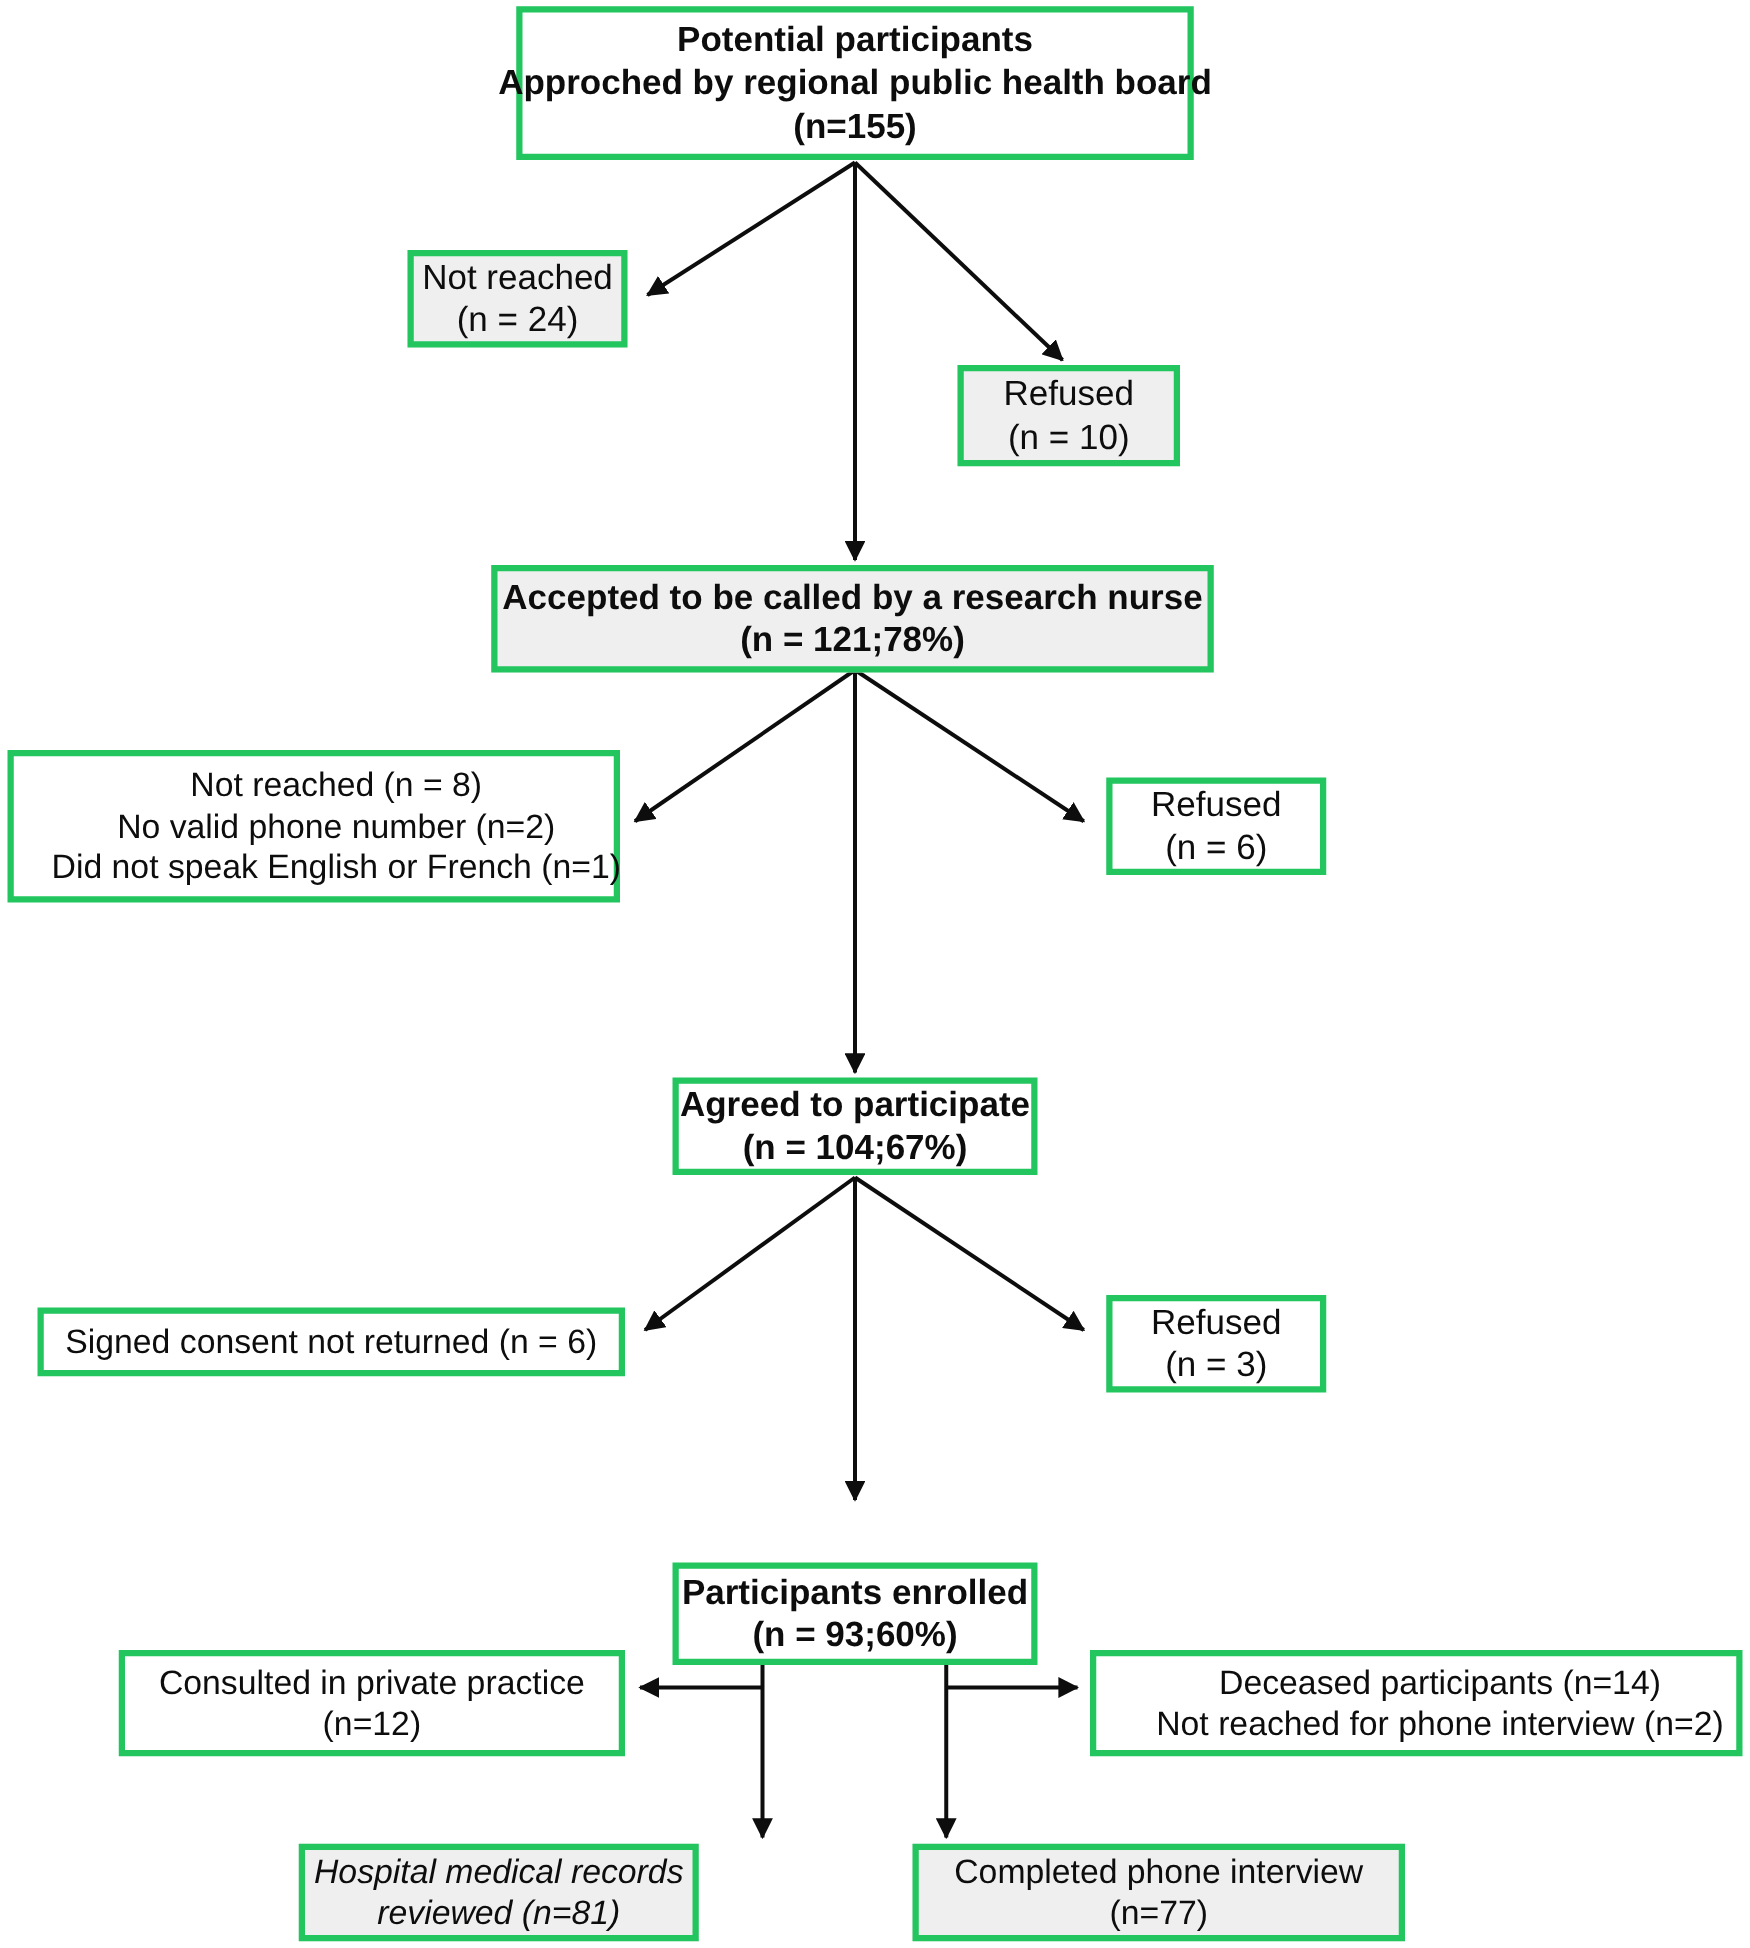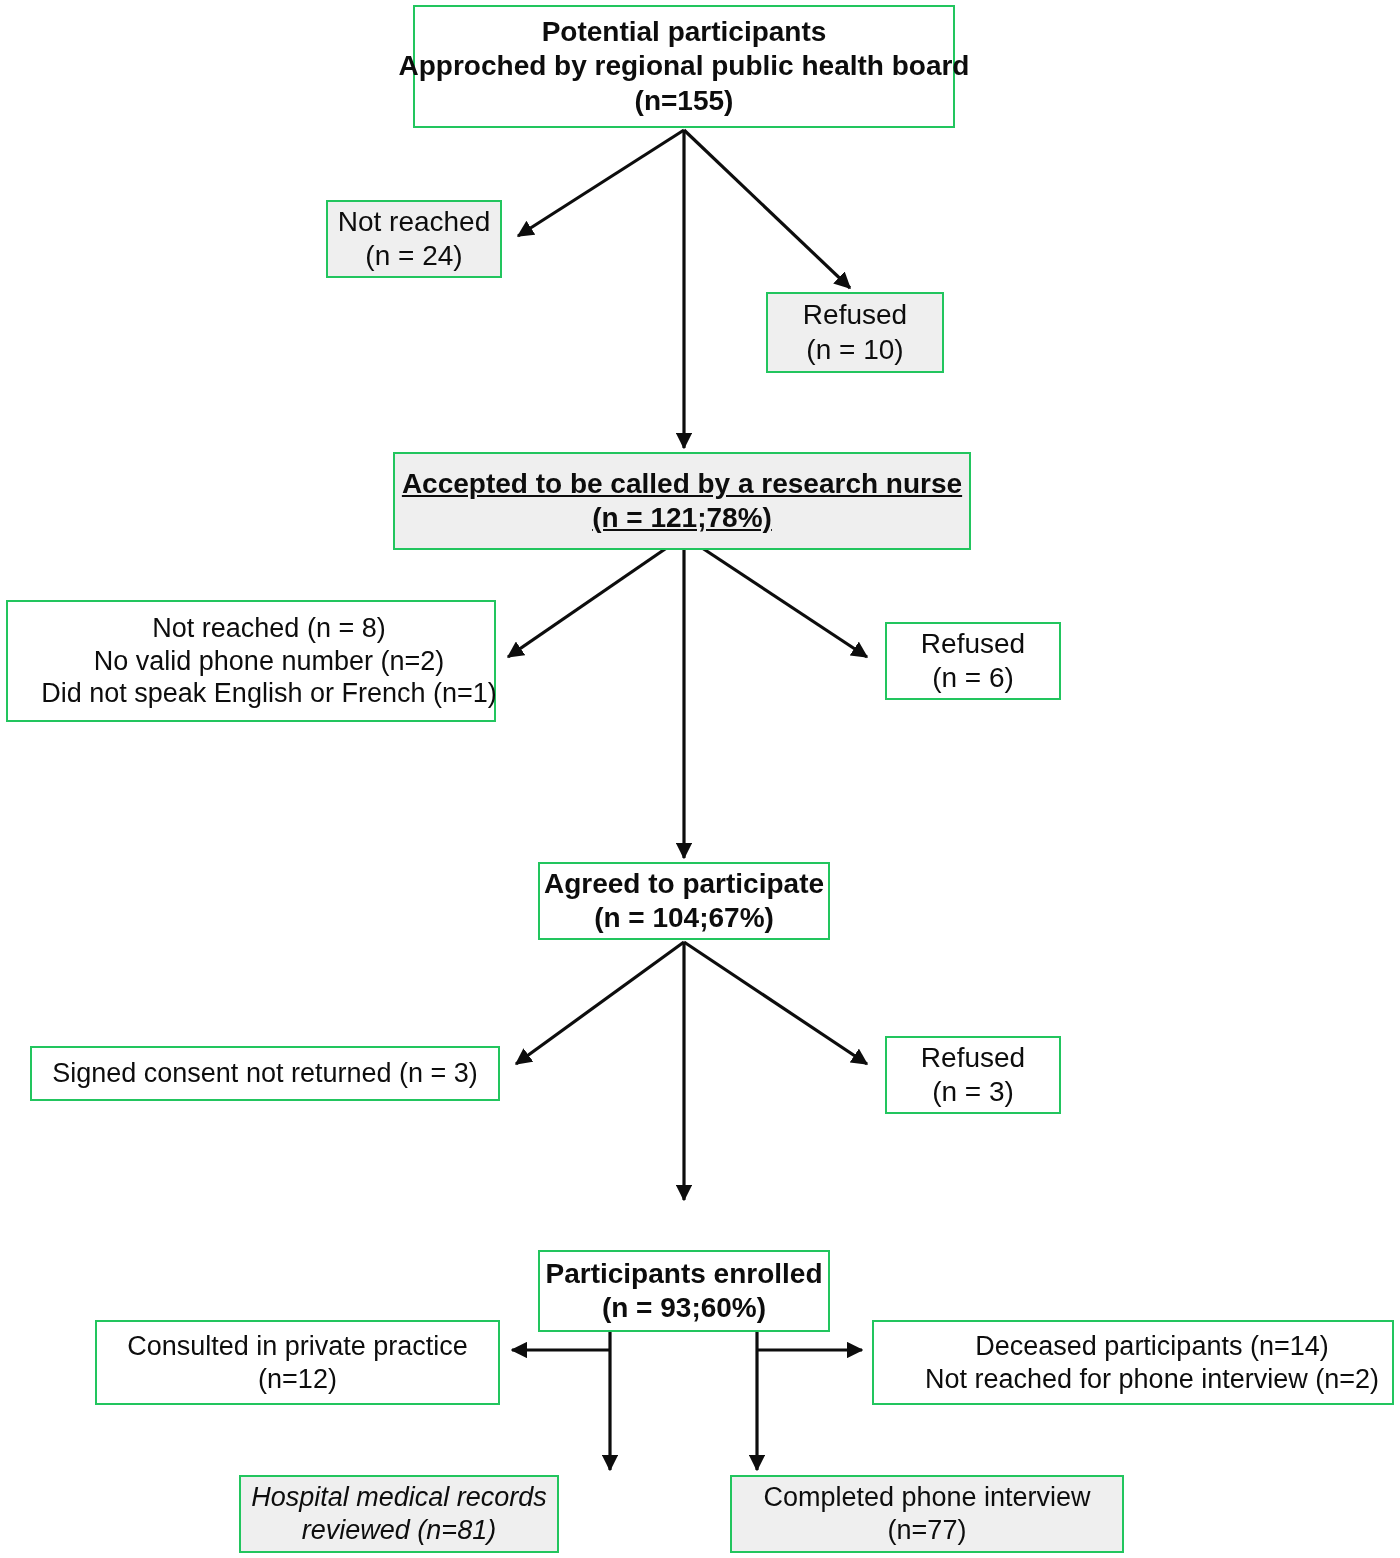--- a/index.html
+++ b/index.html
@@ -19,21 +19,21 @@
     position: absolute;
     left: 0;
     top: 0;
     width: 1400px;
     height: 1558px;
     pointer-events: none;
   }
   .node {
     position: absolute;
     box-sizing: border-box;
-    border: 2px solid #22c55e;
+    border: 5px solid #22c55e;
     background: #ffffff;
     display: flex;
     flex-direction: column;
     align-items: center;
     justify-content: center;
     text-align: right;
     color: #0d0d0d;
     line-height: 1.22;
     z-index: 2;
   }
@@ -108,21 +108,21 @@
   <div class="node shaded f28" style="left:326px; top:200px; width:176px; height:78px;">
     <span class="ln">Not reached</span>
     <span class="ln">(n = 24)</span>
   </div>
 
   <div class="node shaded f28" style="left:766px; top:292px; width:178px; height:81px;">
     <span class="ln">Refused</span>
     <span class="ln">(n = 10)</span>
   </div>
 
-  <div class="node shaded bold f28" style="left:393px; top:452px; width:578px; height:98px;text-decoration:underline;">
+  <div class="node shaded bold f28" style="left:393px; top:452px; width:578px; height:86px;">
     <span class="ln">Accepted to be called by a research nurse</span>
     <span class="ln">(n = 121;78%)</span>
   </div>
 
   <div class="node f27" style="left:6px; top:600px; width:490px; height:122px;padding-left:36px;">
     <span class="ln">Not reached (n = 8)</span>
     <span class="ln">No valid phone number (n=2)</span>
     <span class="ln">Did not speak English or French (n=1)</span>
   </div>
 
@@ -130,21 +130,21 @@
     <span class="ln">Refused</span>
     <span class="ln">(n = 6)</span>
   </div>
 
   <div class="node bold f28" style="left:538px; top:862px; width:292px; height:78px;">
     <span class="ln">Agreed to participate</span>
     <span class="ln">(n = 104;67%)</span>
   </div>
 
   <div class="node f27" style="left:30px; top:1046px; width:470px; height:55px;">
-    <span class="ln">Signed consent not returned (n = 3)</span>
+    <span class="ln">Signed consent not returned (n = 6)</span>
   </div>
 
   <div class="node f28" style="left:885px; top:1036px; width:176px; height:78px;">
     <span class="ln">Refused</span>
     <span class="ln">(n = 3)</span>
   </div>
 
   <div class="node bold f28" style="left:538px; top:1204px; width:292px; height:82px;margin-top:46px;">
     <span class="ln">Participants enrolled</span>
     <span class="ln">(n = 93;60%)</span>

